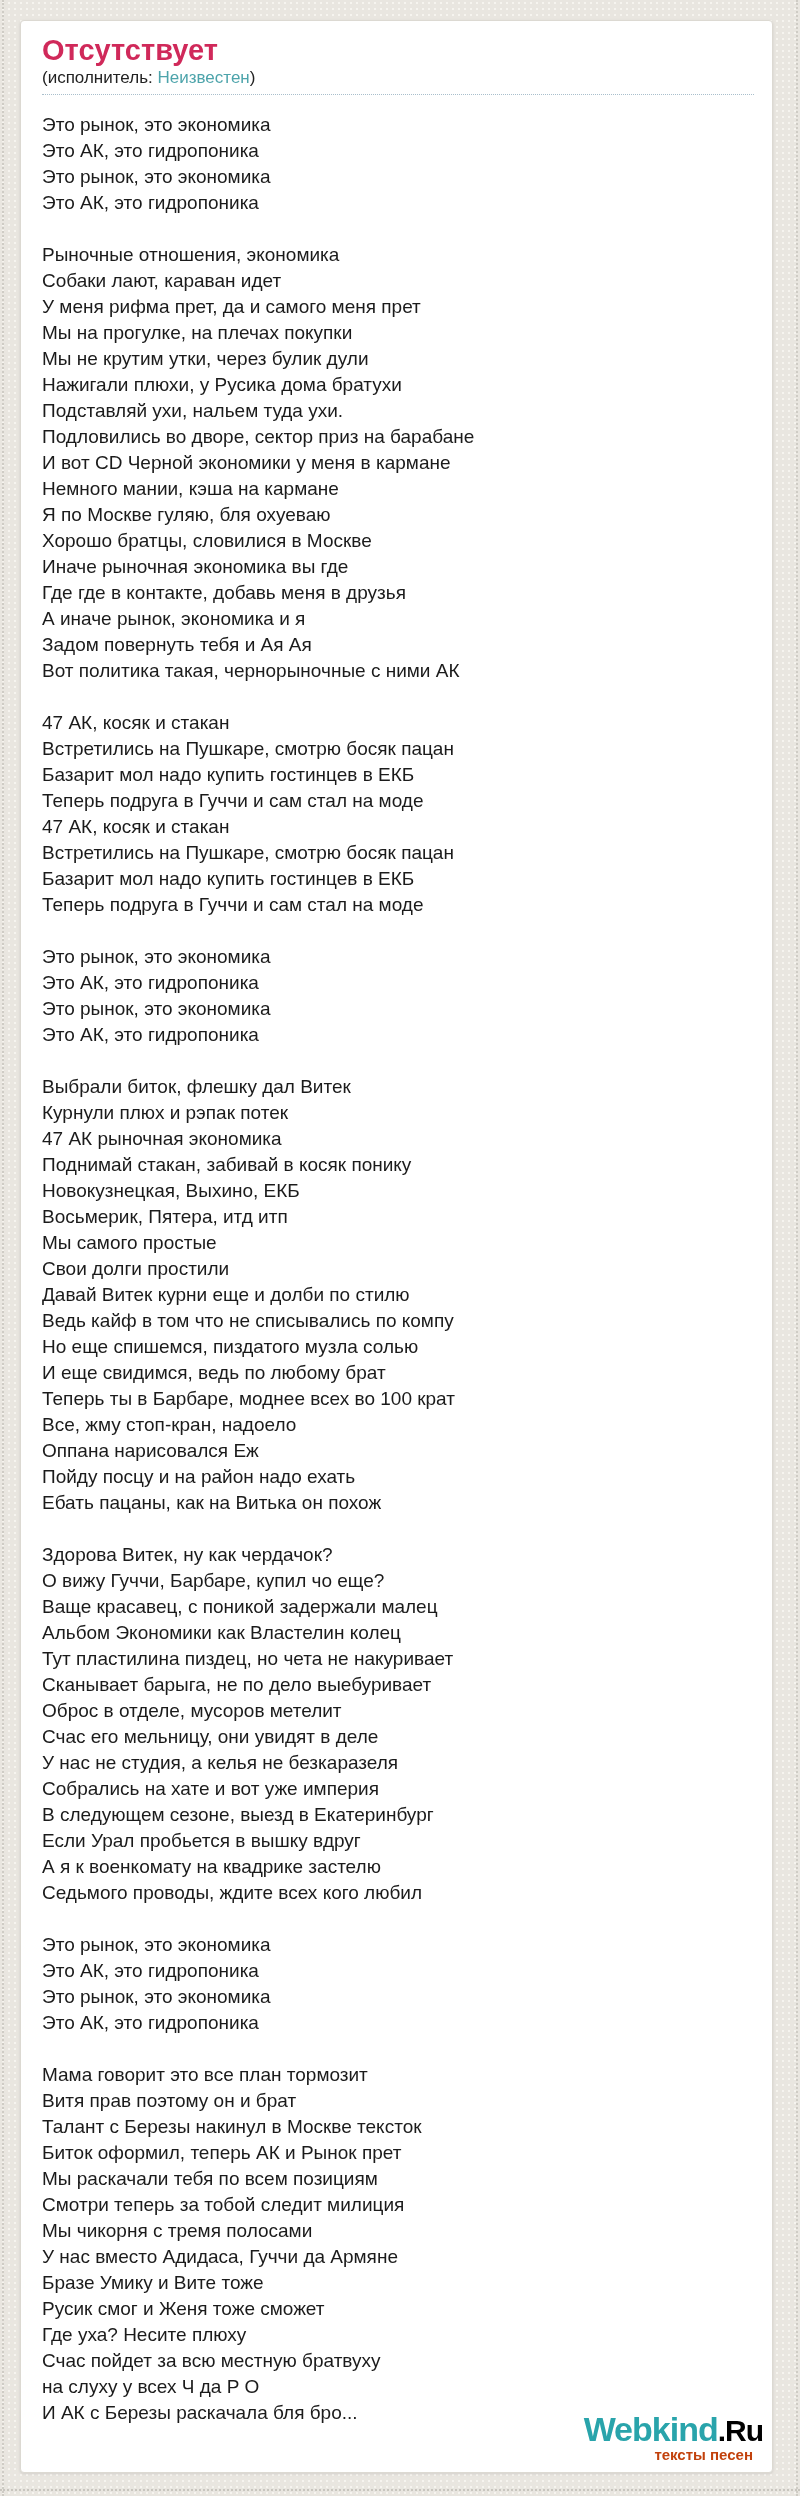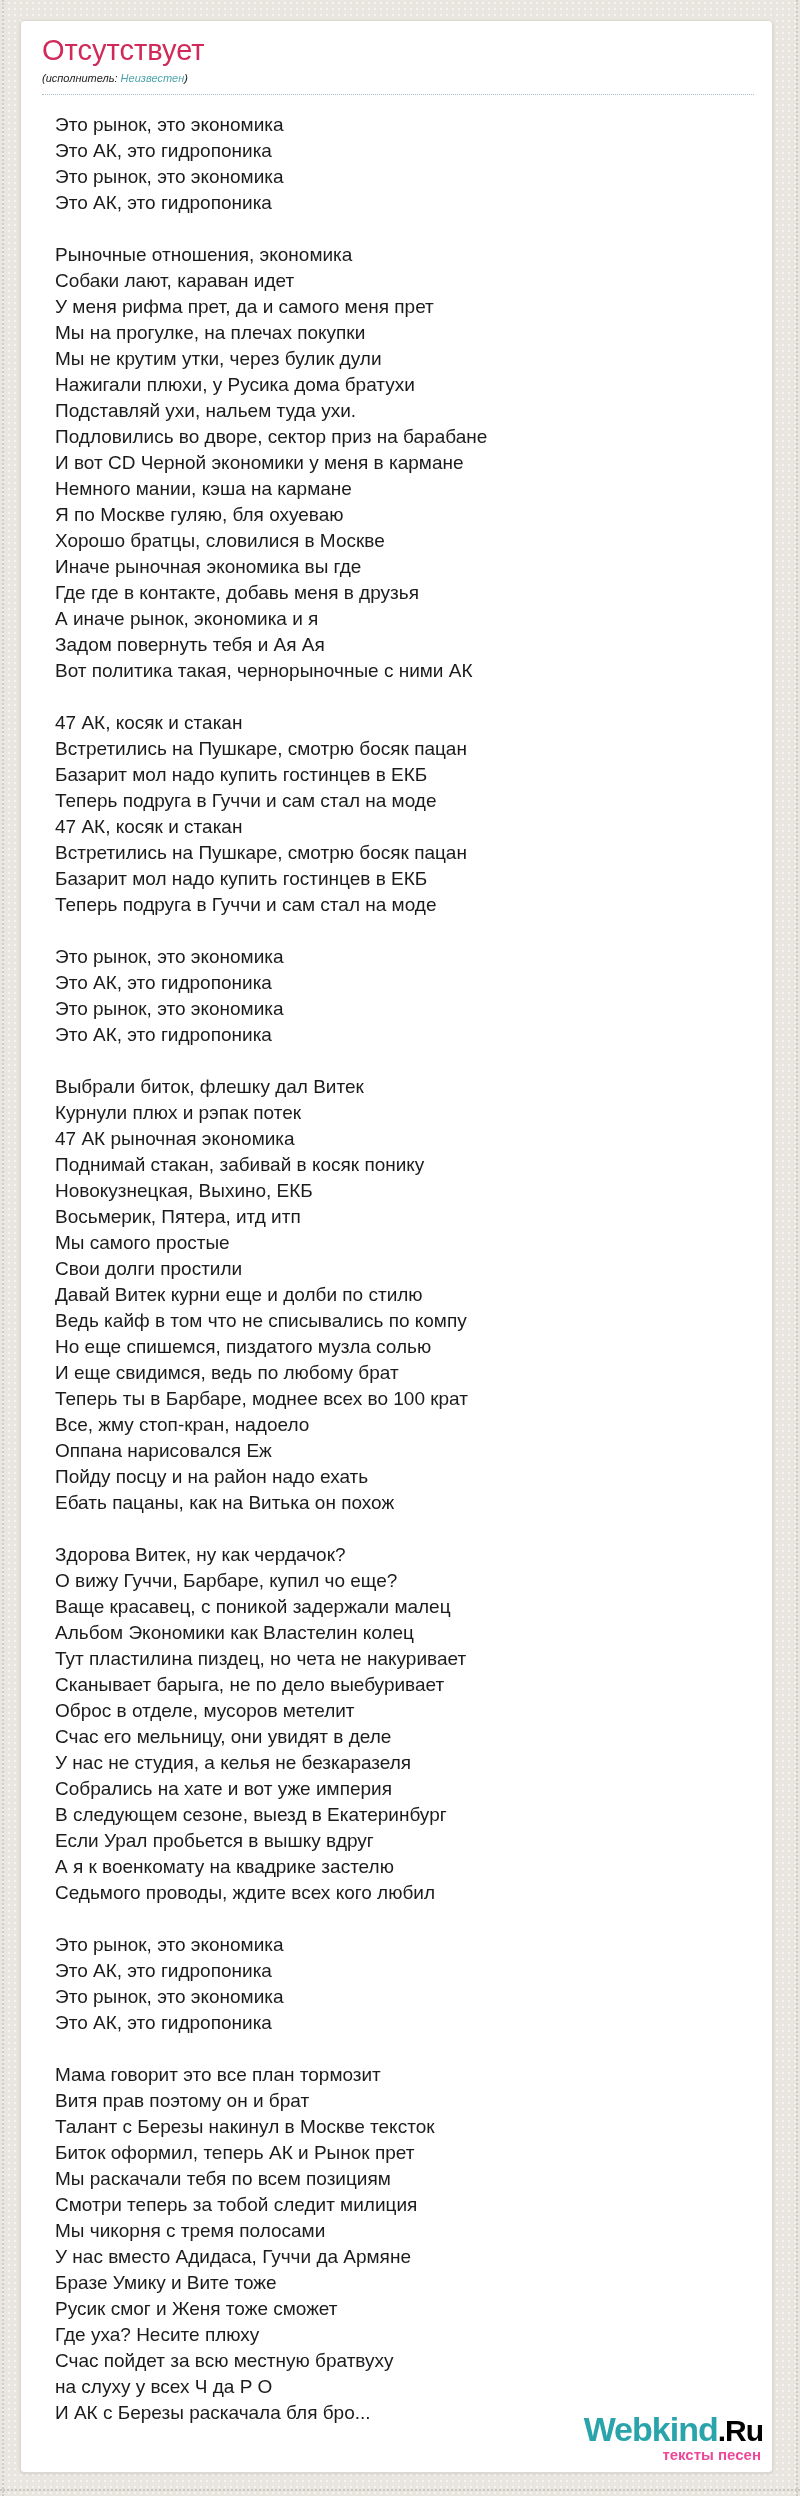--- a/index.html
+++ b/index.html
@@ -33,43 +33,42 @@
     border:1px solid #dcd9d2;
     border-radius:4px;
     box-shadow:0 1px 3px rgba(0,0,0,0.10);
     box-sizing:border-box;
     padding:12px 18px 0 21px;
   }
   .song-title{
     margin:0;
     font-size:29px;
     line-height:34px;
-    font-weight:400;
+    font-weight:700;
     color:#d0295a;
   }
   .artist-line{
-    font-size:11px;
+    font-size:17px;
     line-height:22px;
     color:#222222;
     padding-bottom:5px;
     border-bottom:1px dotted #a9bfcc;
-    font-style:italic;
   }
   .artist-link{
     color:#4da4ab;
     text-decoration:none;
     cursor:pointer;
   }
   .lyrics{
     margin-top:17px;
     font-size:19px;
     line-height:26px;
     color:#1b1b1b;
   }
-  .stanza{margin:0 0 26px 13px;}
+  .stanza{margin:0 0 26px 0;}
   .stanza:last-child{margin-bottom:0;}
   .line{white-space:pre;}
   .logo{
     position:absolute;
     right:9px;bottom:10px;
     text-align:right;
     line-height:1;
   }
   .logo-main{
     font-size:34px;
@@ -81,23 +80,23 @@
   }
   .logo-suffix{
     font-size:30px;
     font-weight:700;
     color:#000000;
     letter-spacing:-1px;
   }
   .logo-tagline{
     font-size:15px;
     font-weight:700;
-    color:#ec4899;
+    color:#c2410c;
     margin-top:1px;
-    margin-right:2px;
+    margin-right:10px;
   }
 </style>
 </head>
 <body>
 
 <div class="edge-line-left"></div>
 <div class="edge-line-right"></div>
 <div class="edge-line-bottom"></div>
 
 <div class="card">

